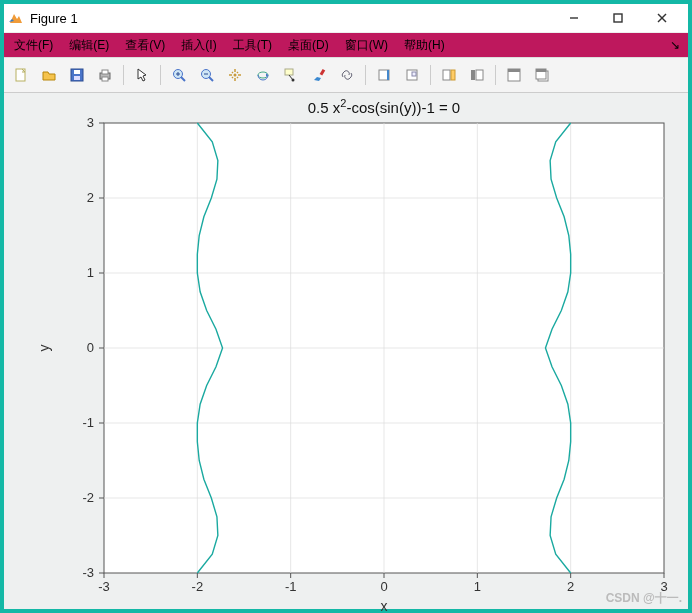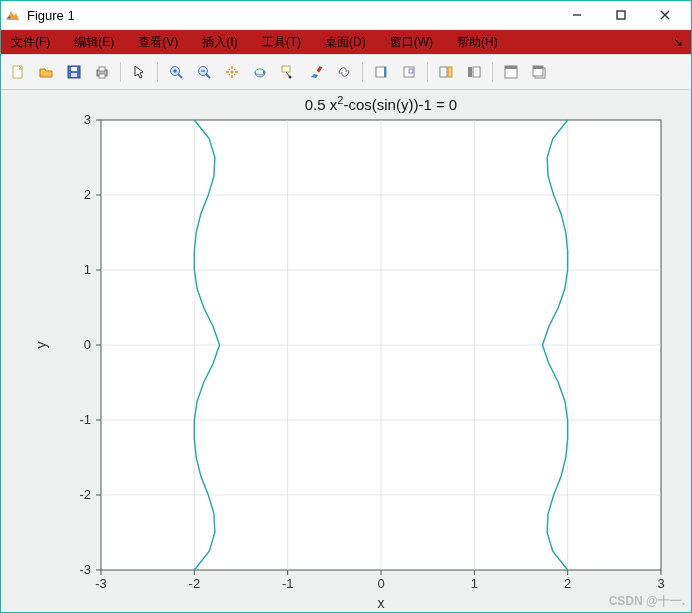--- a/index.html
+++ b/index.html
@@ -1,22 +1,22 @@
 <!DOCTYPE html>
 <html><head>
 <meta charset="utf-8">
 <style>
   html,body{margin:0;padding:0;font-family:"Microsoft YaHei",Arial,sans-serif;font-size:12px;background:#fff;}
-  .window{width:692px;height:613px;box-sizing:border-box;border:1px solid #14b8a6;background:#fff;display:flex;flex-direction:column;position:relative;}
+  .window{width:692px;height:613px;box-sizing:border-box;border:4px solid #14b8a6;background:#fff;display:flex;flex-direction:column;position:relative;}
   .titlebar{height:28px;display:flex;align-items:center;padding:0 4px;background:#fff;border-bottom:1px solid #eee;}
   .tb-icon{width:16px;height:16px;margin-right:6px;}
   .tb-title{flex:0 0 auto;font-size:13px;}
   .tb-spacer{flex:1;}
   .tb-btn{width:44px;height:28px;display:flex;align-items:center;justify-content:center;}
-  .menubar{height:24px;display:flex;align-items:center;padding:0 6px;gap:16px;border-bottom:1px solid #ddd;background:#b91c1c;}
+  .menubar{height:24px;display:flex;align-items:center;padding:0 6px;gap:8px;border-bottom:1px solid #ddd;background:#be185d;}
   .menuitem{padding:2px 4px;cursor:default;white-space:nowrap;}
   .menubar .menu-expand{margin-left:auto;width:14px;text-align:center;}
   .toolbar{height:30px;display:flex;align-items:center;padding:2px 4px;gap:2px;background:#f4f4f4;border-bottom:1px solid #ccc;}
   .tbutton{width:24px;height:24px;display:flex;align-items:center;justify-content:center;border:1px solid transparent;border-radius:2px;}
   .tsep{width:1px;height:20px;background:#ccc;margin:0 3px;}
   .plot-area{flex:1;background:#eef0f0;position:relative;}
   svg.chart{position:absolute;left:0;top:0;}
   .watermark{position:absolute;right:6px;bottom:2px;color:#bbb;font-size:12px;font-weight:bold;}
   .tick-label{font-size:13px;fill:#333;font-family:Arial,sans-serif;}
   .axis-label{font-size:14px;fill:#333;font-family:Arial,sans-serif;}

